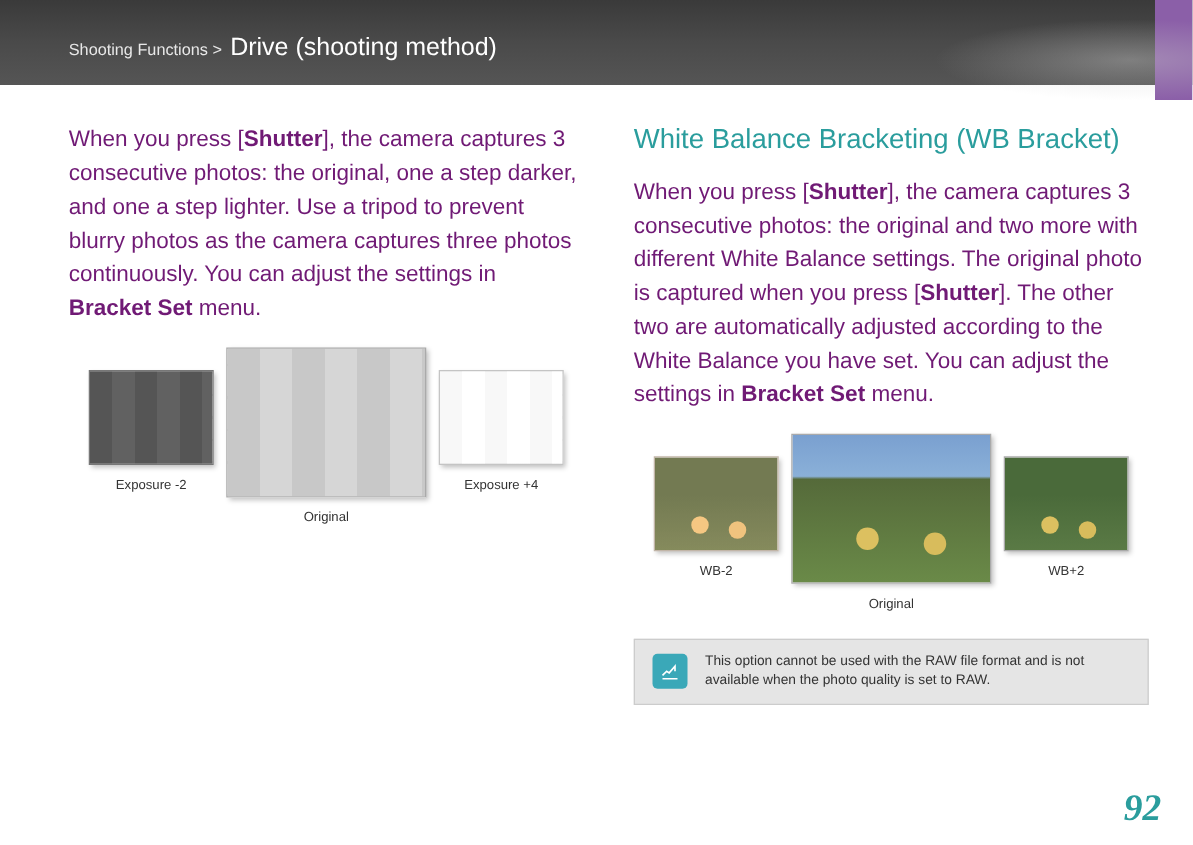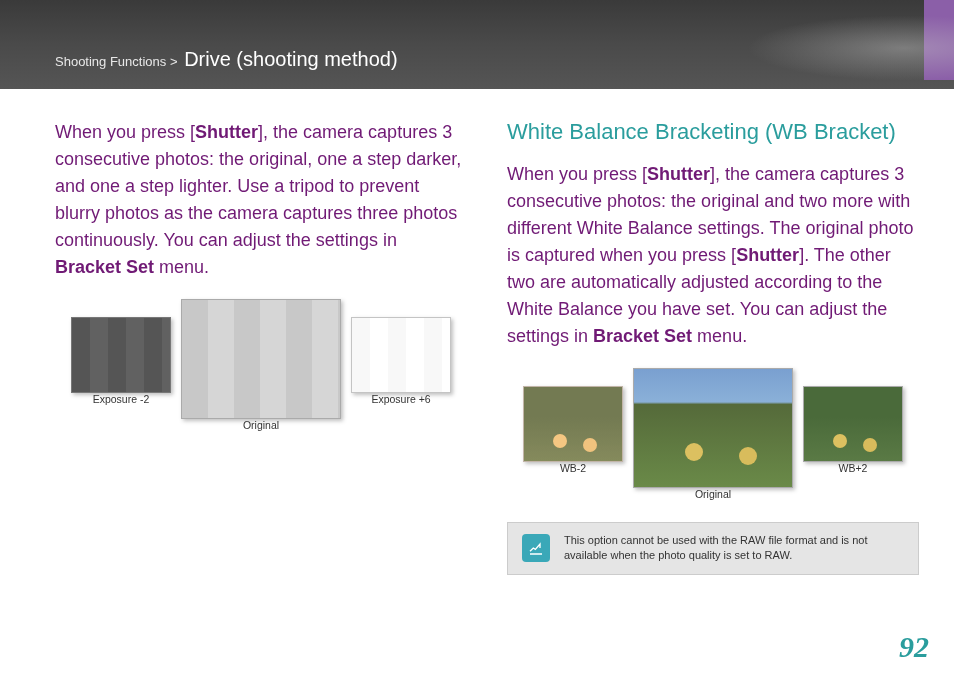--- a/index.html
+++ b/index.html
@@ -1,32 +1,32 @@
 <!DOCTYPE html>
 <html><head>
 <meta charset="utf-8">
 <style>
 * { margin:0; padding:0; box-sizing:border-box; }
 body { font-family:"Segoe UI",Arial,sans-serif; background:#fff; width:954px; height:676px; position:relative; overflow:hidden; }
-.header { height:89px; background:linear-gradient(to bottom,#3a3a3a 0%,#4a4a4a 50%,#555 100%); position:relative; display:flex; align-items:flex-end; padding:0 0 18px 55px; }
+.header { height:68px; background:linear-gradient(to bottom,#3a3a3a 0%,#4a4a4a 50%,#555 100%); position:relative; display:flex; align-items:flex-end; padding:0 0 18px 55px; }
 .header::after { content:""; position:absolute; right:-20px; top:0; width:280px; height:80px; background:radial-gradient(ellipse 240px 50px at 75% 60%, rgba(200,200,200,0.4) 0%, transparent 65%); }
 .accent { position:absolute; right:0; top:0; width:30px; height:80px; background:#8b5fa8; }
 .breadcrumb { color:#e8e8e8; font-size:13px; font-weight:300; }
 .title { color:#fff; font-size:20px; font-weight:300; margin-left:3px; }
 .content { display:flex; padding:30px 35px 0 55px; gap:40px; }
 .col { flex:1; }
 .h { color:#2a9d9d; font-size:22px; font-weight:400; margin-bottom:16px; }
 .p { font-size:18px; line-height:1.5; color:#701a75; margin-bottom:18px; }
 .bold { font-weight:700; }
 .images { display:flex; align-items:flex-start; justify-content:center; gap:10px; }
 .imgbox { text-align:center; }
 .img { border:1px solid #aaa; box-shadow:2px 2px 4px rgba(0,0,0,0.25); background:#ccc; }
 .small { width:100px; height:76px; margin-top:18px; }
 .large { width:160px; height:120px; }
-.caption { font-size:10.5px; color:#333; margin-top:0; }
+.caption { font-size:10.5px; color:#333; margin-top:10px; }
 .ae .small { background:linear-gradient(#999,#888); }
 .ae .small.ae-d { filter:brightness(0.7); background:repeating-linear-gradient(90deg,#7a7a7a 0 18px,#8a8a8a 18px 36px),repeating-linear-gradient(0deg,rgba(0,0,0,0.2) 0 2px,transparent 2px 18px); }
 .ae .small.ae-l { filter:brightness(1.15); background:repeating-linear-gradient(90deg,#d8d8d8 0 18px,#e5e5e5 18px 36px),repeating-linear-gradient(0deg,rgba(0,0,0,0.12) 0 2px,transparent 2px 18px); }
 .ae .large { background:repeating-linear-gradient(90deg,#c8c8c8 0 26px,#d6d6d6 26px 52px),repeating-linear-gradient(0deg,rgba(0,0,0,0.15) 0 2px,transparent 2px 26px); }
 .wb .small.wb-l { background:linear-gradient(#5a7a4a 40%,#6a8a52 100%); filter:sepia(0.35) hue-rotate(-10deg); }
 .wb .small.wb-r { background:linear-gradient(#4a6a3a 40%,#5a7a45 100%); }
 .wb .large { background:linear-gradient(#7aa0d0 0%,#8ab0d8 28%,#556a3a 30%,#6a8a48 100%); }
 .flower { position:relative; }
 .flower::before { content:""; position:absolute; left:30%; bottom:18%; width:14px; height:14px; background:#dcc060; border-radius:50%; box-shadow:30px 4px 0 0 #d8bc5c; }
 .lgflower::before { content:""; position:absolute; left:32%; bottom:22%; width:18px; height:18px; background:#dcc060; border-radius:50%; box-shadow:54px 4px 0 0 #d8bc5c; }
@@ -56,21 +56,21 @@
       <div class="imgbox">
         <div class="img small ae-d"></div>
         <div class="caption">Exposure -2</div>
       </div>
       <div class="imgbox">
         <div class="img large"></div>
         <div class="caption">Original</div>
       </div>
       <div class="imgbox">
         <div class="img small ae-l"></div>
-        <div class="caption">Exposure +6</div>
+        <div class="caption">Exposure +4</div>
       </div>
     </div>
   </div>
 
   <div class="col">
     <div class="h">White Balance Bracketing (WB Bracket)</div>
     <div class="p">
       <span>When you press [</span><span class="bold">Shutter</span><span>], the camera captures 3 consecutive photos: the original and two more with different White Balance settings. The original photo is captured when you press [</span><span class="bold">Shutter</span><span>]. The other two are automatically adjusted according to the White Balance you have set. You can adjust the settings in </span><span class="bold">Bracket Set</span><span> menu.</span>
     </div>
     <div class="images wb">

